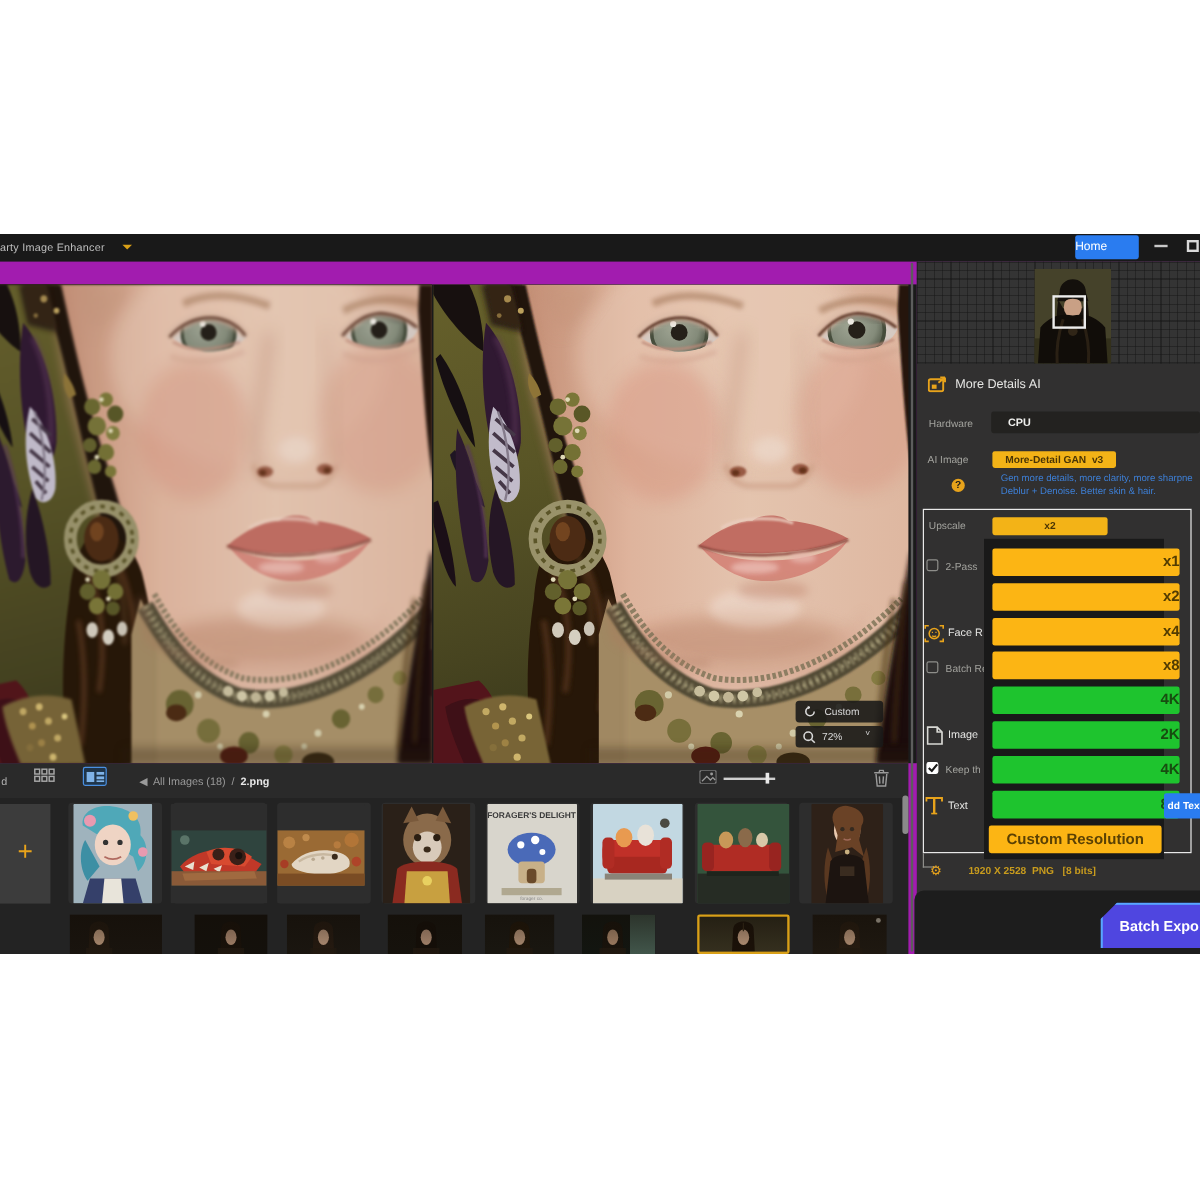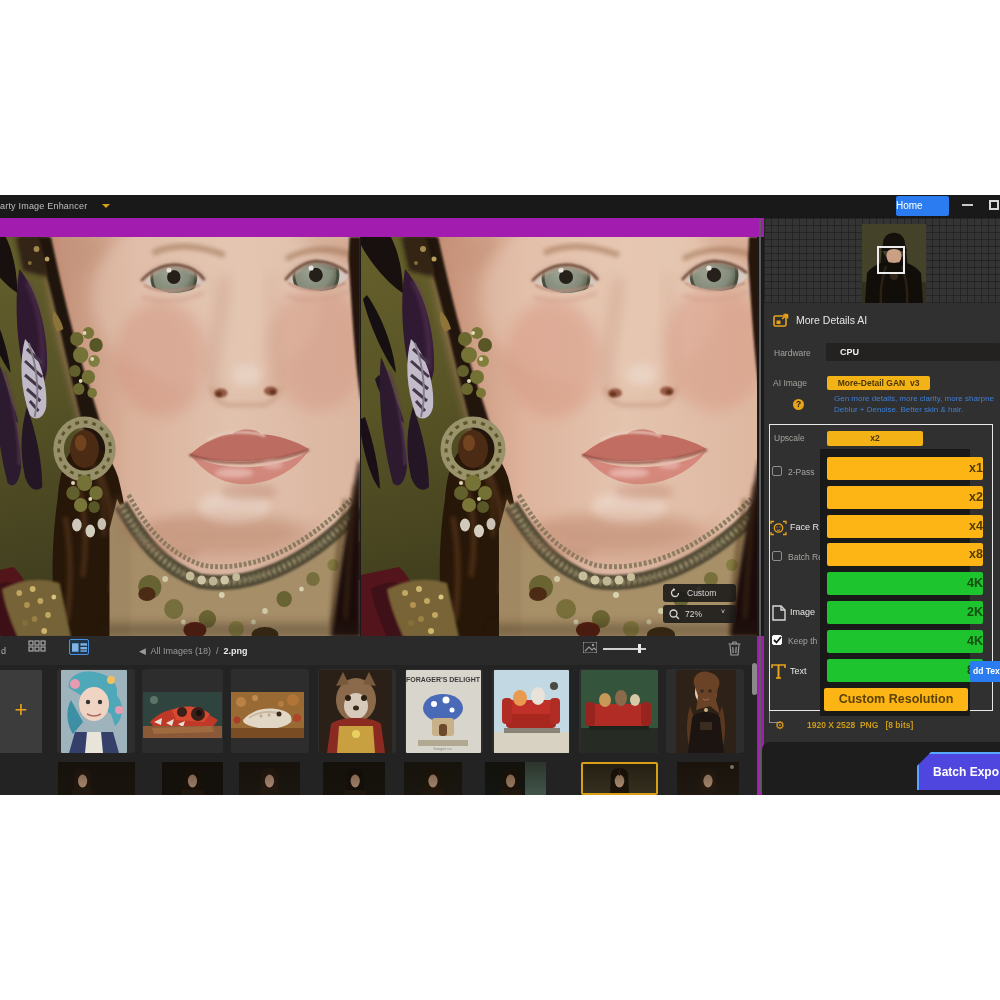--- a/index.html
+++ b/index.html
@@ -398,21 +398,21 @@
 <div style="position:absolute;left:638px;top:8px;width:2.5px;height:9px;background:#e8e8e8"></div>
 <svg style="position:absolute;left:728px;top:5px" width="13" height="15" viewBox="0 0 13 15">
         <g fill="none" stroke="#9a9a9a" stroke-width="1.2">
           <path d="M2,4 L3,14 L10,14 L11,4"></path>
           <line x1="0.5" y1="3" x2="12.5" y2="3"></line>
           <path d="M4.5,3 L5,1 L8,1 L8.5,3"></path>
           <line x1="4.8" y1="6" x2="5.2" y2="12"></line>
           <line x1="8.2" y1="6" x2="7.8" y2="12"></line>
         </g>
       </svg>
-    <span style="position:absolute;left:139px;top:10px;color:#9a9a9a">◀&nbsp; All Images (18)&nbsp; /&nbsp; <b style="color:#e8e8e8">2.png</b></span>
+    <span style="position:absolute;left:116px;top:10px;color:#9a9a9a">◀&nbsp; All Images (18)&nbsp; /&nbsp; <b style="color:#e8e8e8">2.png</b></span>
   </div>
   <div id="strip">
     <div id="plus">+</div>
       <div style="position:absolute;left:57px;top:4px;width:78px;height:84px;background:#2d2d2d;border-radius:3px"></div>
       <div style="position:absolute;left:144px;top:4px;width:78px;height:84px;background:#2d2d2d;border-radius:3px"></div>
       <div style="position:absolute;left:231px;top:4px;width:78px;height:84px;background:#2d2d2d;border-radius:3px"></div>
       <div style="position:absolute;left:318px;top:4px;width:78px;height:84px;background:#2d2d2d;border-radius:3px"></div>
       <div style="position:absolute;left:405px;top:4px;width:78px;height:84px;background:#2d2d2d;border-radius:3px"></div>
       <div style="position:absolute;left:492px;top:4px;width:78px;height:84px;background:#2d2d2d;border-radius:3px"></div>
       <div style="position:absolute;left:579px;top:4px;width:78px;height:84px;background:#2d2d2d;border-radius:3px"></div>

